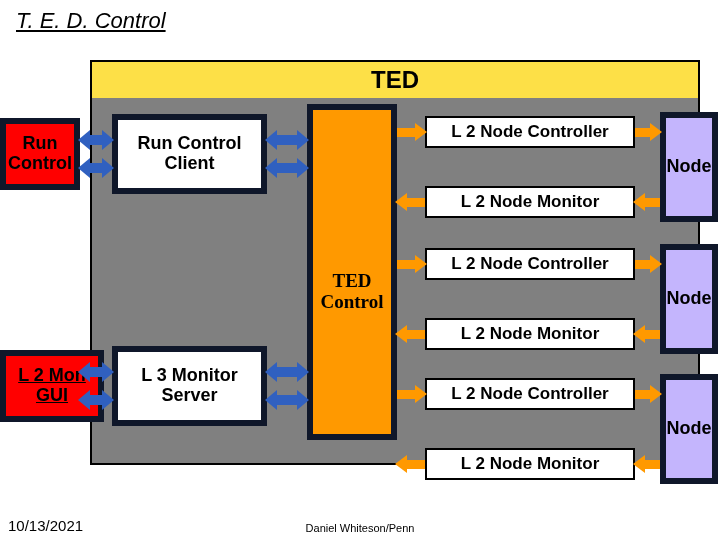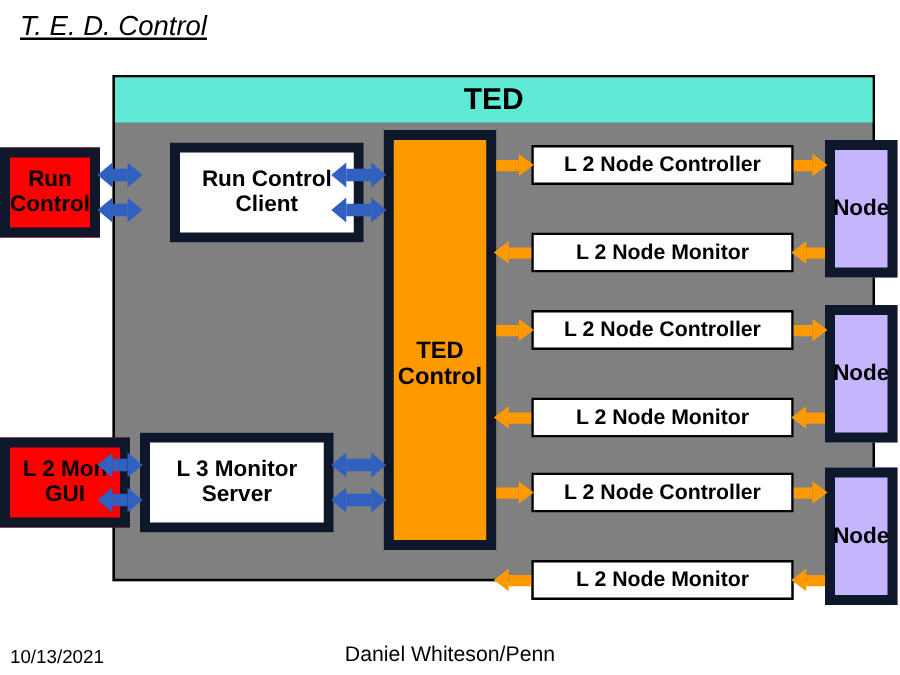--- a/index.html
+++ b/index.html
@@ -29,30 +29,30 @@
     background: #808080;
     border: 2px solid #000;
     box-sizing: border-box;
   }
   .ted-bar {
     position: absolute;
     left: 92px;
     top: 62px;
     width: 606px;
     height: 36px;
-    background: #5eead4;
+    background: #fde047;
     text-align: center;
     font-size: 24px;
     font-weight: bold;
     line-height: 36px;
   }
   .box {
     position: absolute;
     box-sizing: border-box;
-    border: 8px solid #0f172a;
+    border: 6px solid #0f172a;
     display: flex;
     align-items: center;
     justify-content: center;
     text-align: center;
     font-weight: bold;
     font-size: 18px;
     line-height: 1.1;
     background: #fff;
   }
   .red    { background: #ff0000; }
@@ -74,45 +74,45 @@
     position: absolute;
     left: 8px;
     bottom: 6px;
     font-size: 15px;
   }
   .footer-author {
     position: absolute;
     left: 50%;
     transform: translateX(-50%);
     bottom: 6px;
-    font-size: 17px;
+    font-size: 11px;
   }
 </style>
 </head>
 <body>
 
 <div class="title">T. E. D. Control</div>
 
 <div class="big-gray"></div>
 
 <div class="ted-bar">TED</div>
 
 <div class="box red" style="left:0px; top:118px; width:80px; height:72px;">
   <span>Run Control</span>
 </div>
 
-<div class="box" style="left:112px; top:114px; width:155px; height:80px;margin-left:24px;">
+<div class="box" style="left:112px; top:114px; width:155px; height:80px;">
   <span>Run Control Client</span>
 </div>
 
 <div class="box orange" style="left:307px; top:104px; width:90px; height:336px; font-size:19px;">
-  <span style="position:relative; top:20px;">TED Control</span>
-</div>
-
-<div class="box red" style="left:0px; top:350px; width:104px; height:72px;">
+  <span style="position:relative; top:20px;font-family:Liberation Serif, serif;">TED Control</span>
+</div>
+
+<div class="box red" style="left:0px; top:350px; width:104px; height:72px;text-decoration:underline;">
   <span>L 2 Mon GUI</span>
 </div>
 
 <div class="box" style="left:112px; top:346px; width:155px; height:80px;">
   <span>L 3 Monitor Server</span>
 </div>
 
 <div class="label-box" style="left:425px; top:116px; width:210px; height:32px;">
   <span>L 2 Node Controller</span>
 </div>

